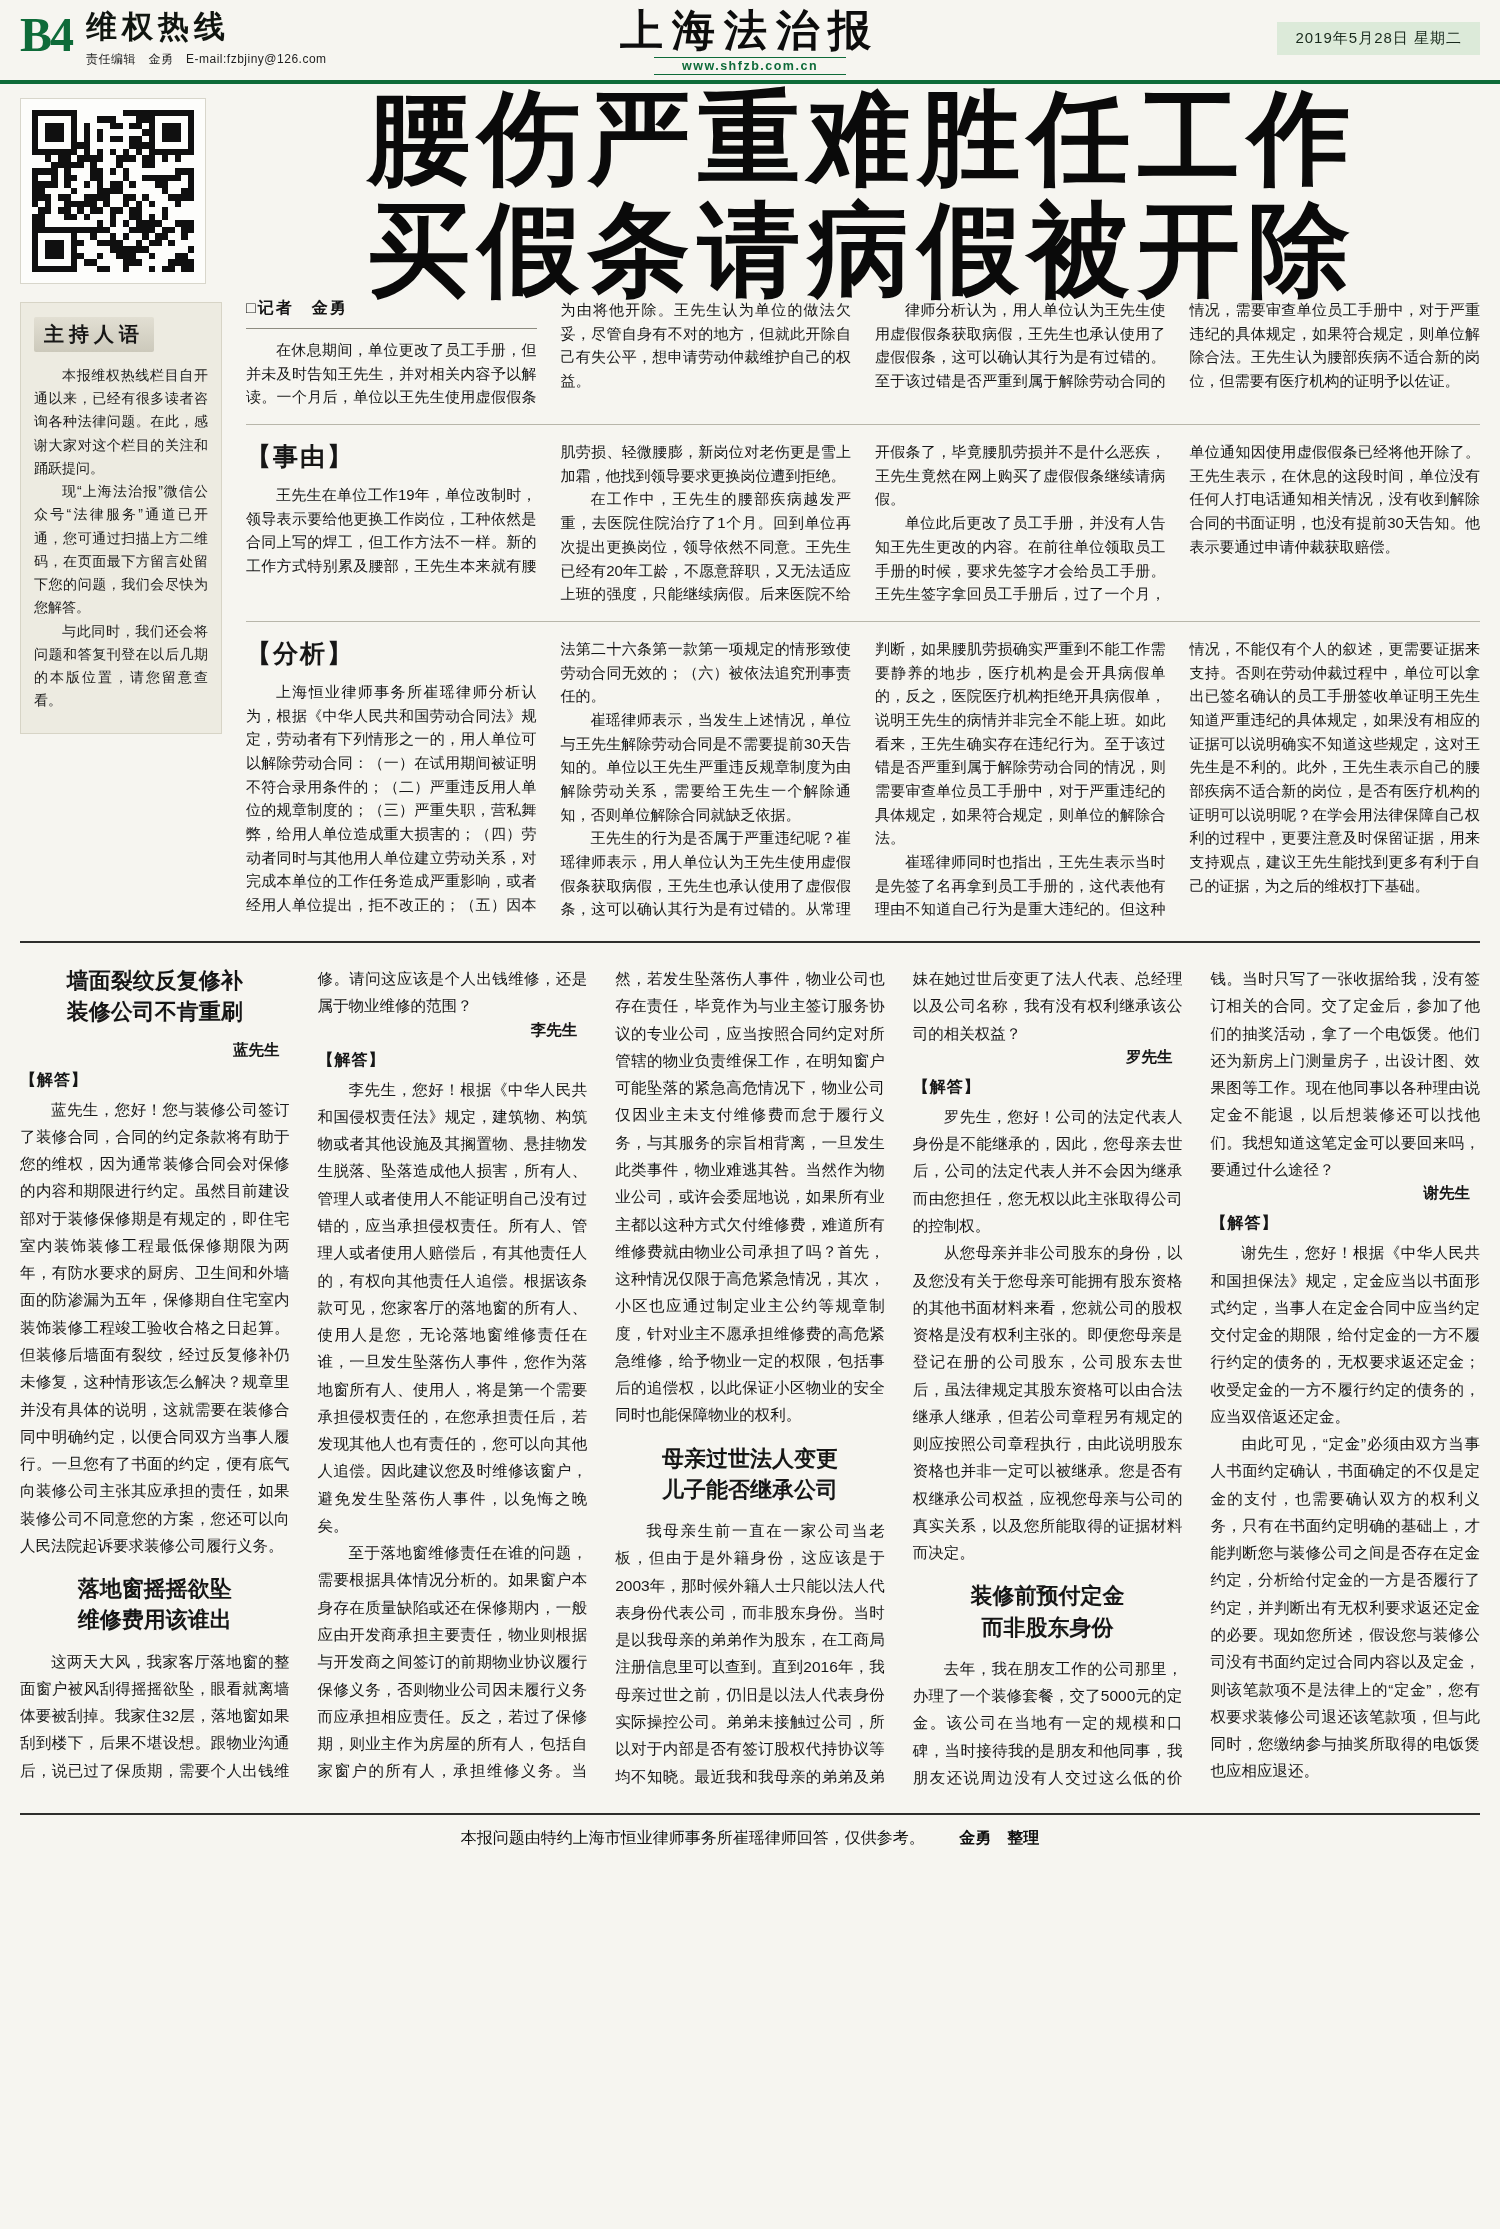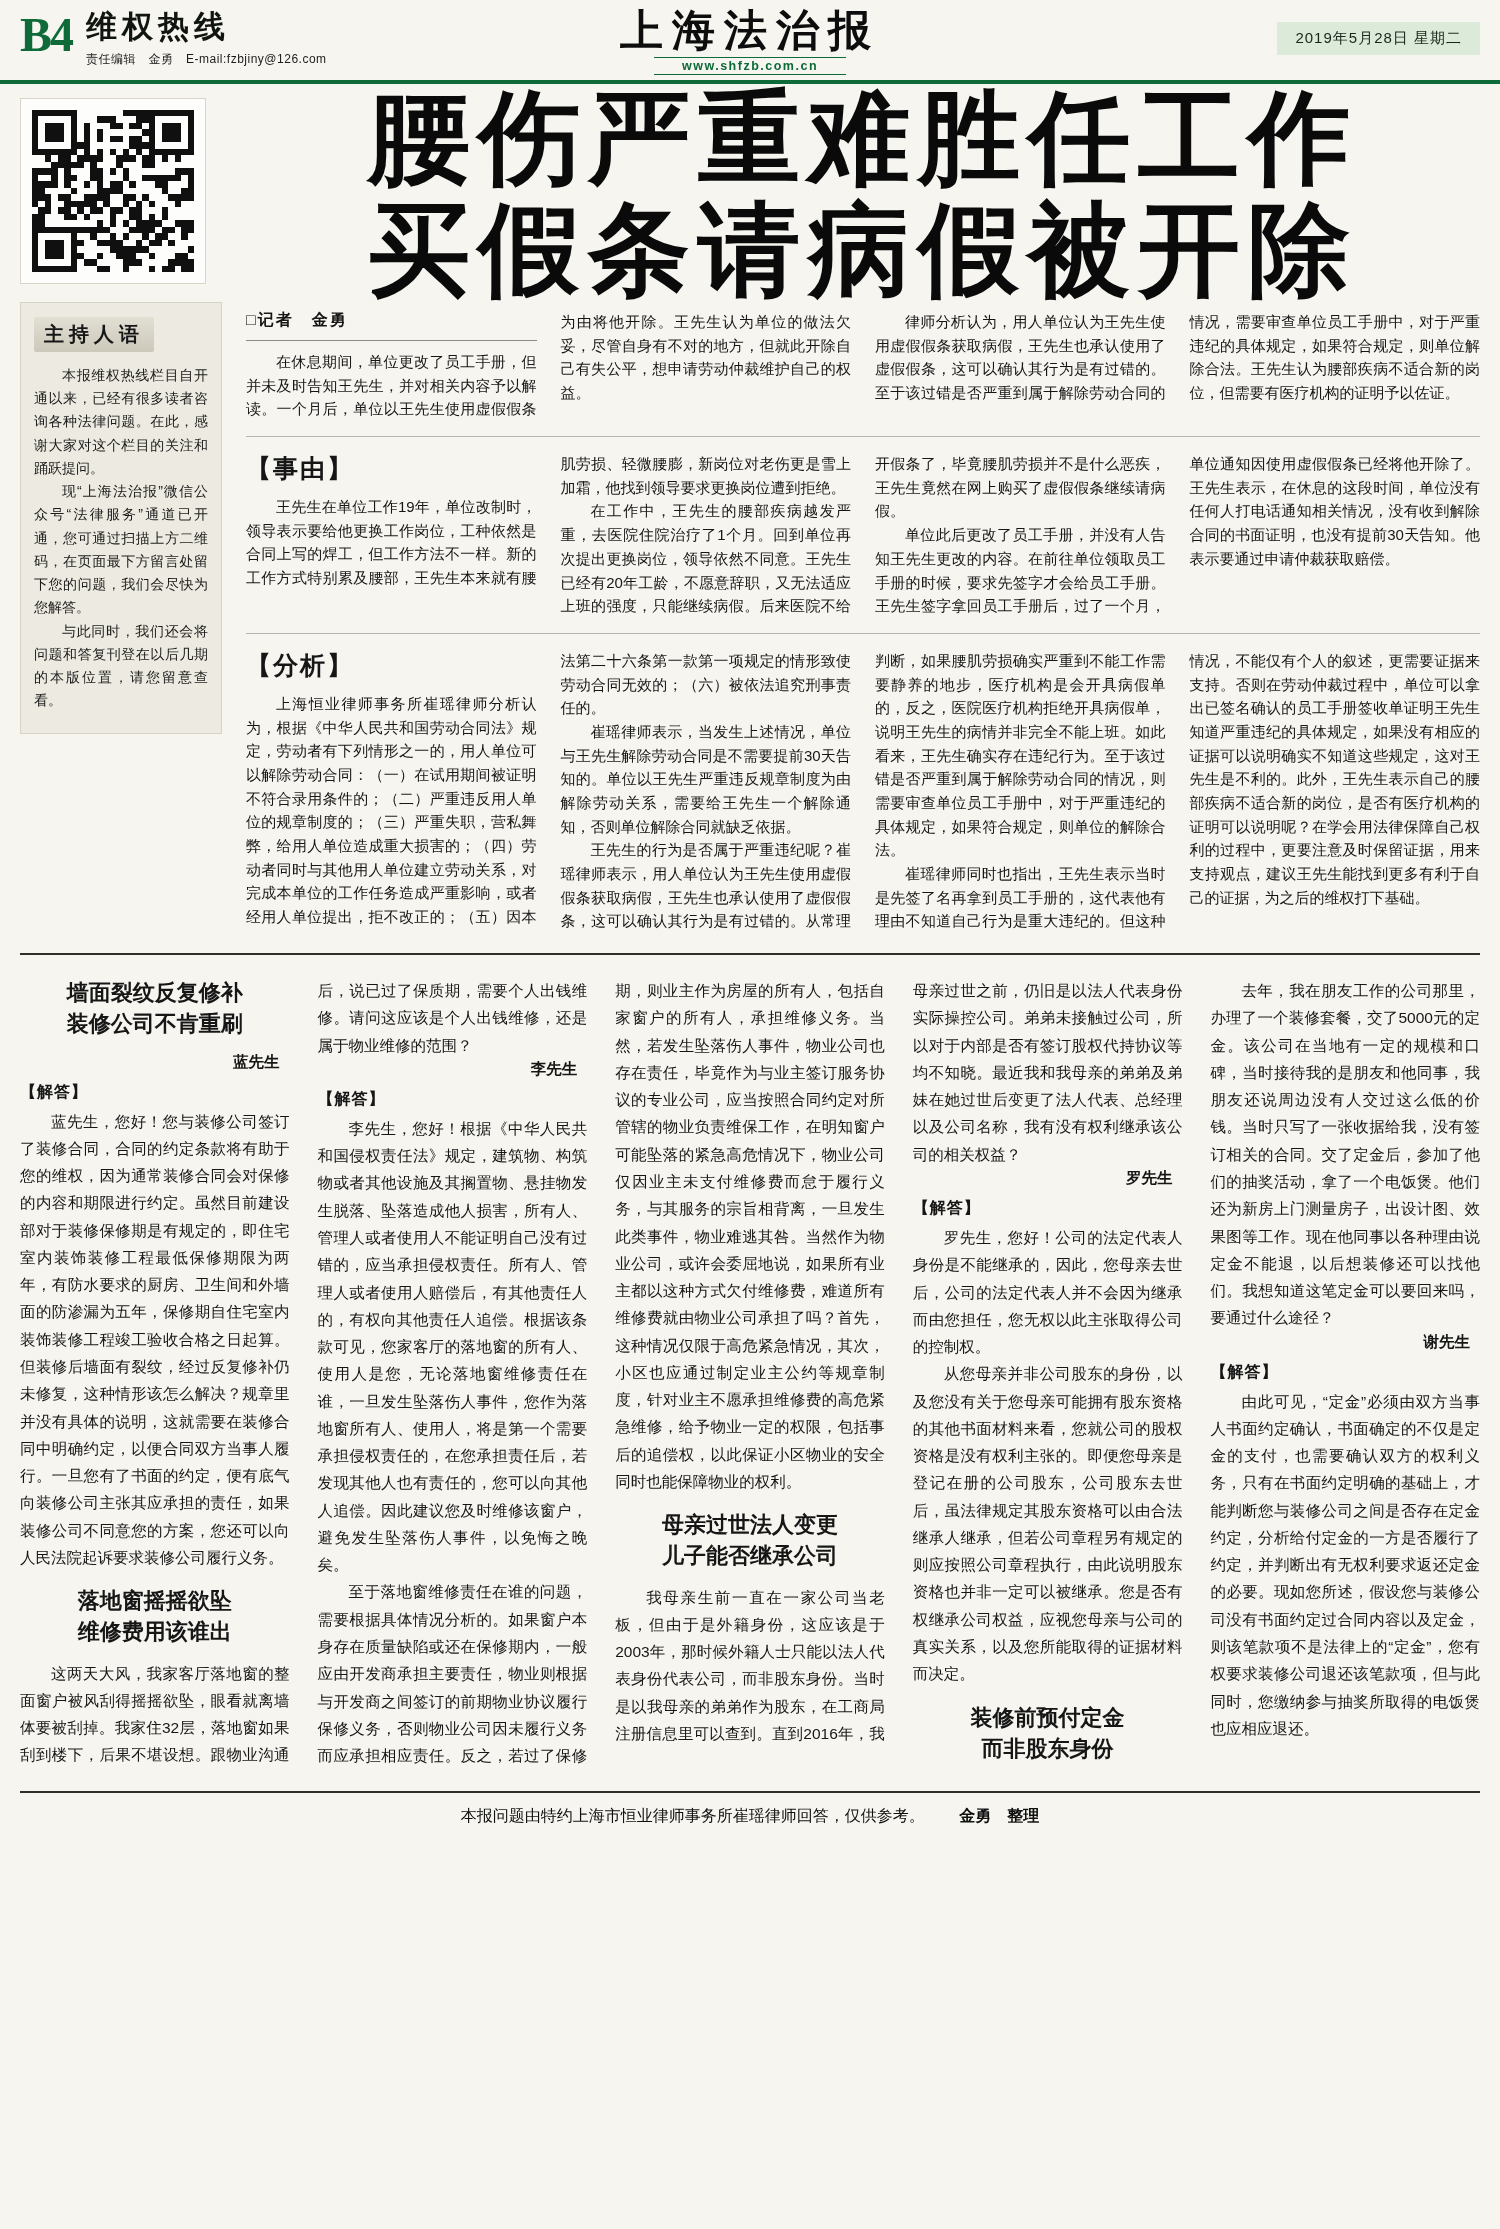--- a/index.html
+++ b/index.html
@@ -31,21 +31,21 @@
   .qr-wrap{width:186px;height:186px;background:#fdfdfb;padding:11px;border:1px solid #d8d6cb}
   .qr{width:100%;height:100%;display:grid;grid-template-rows:repeat(25,1fr);grid-template-columns:repeat(25,1fr)}
   .qr div{background:#101010}
   .host-box{background:#edebe1;border:1px solid #d7d4c6;padding:14px 13px 20px}
   .host-title{display:inline-block;font-size:20px;font-weight:900;letter-spacing:5px;margin-bottom:12px;padding:4px 10px;background:linear-gradient(#e2dfd3,#ccc9bb);border-radius:2px}
   .host-body p{font-size:14px;line-height:1.66;text-indent:2em;text-align:justify;color:#1b1b1b}
 
   .headline{height:192px;display:flex;flex-direction:column;justify-content:center;gap:10px;text-align:center;font-weight:900;font-size:102px;line-height:1.0;letter-spacing:8px;color:var(--headline-black,#0a0a0a)}
 
   
-  .article{margin-top:20px}
+  .article{margin-top:8px}
   .cols4{column-count:4;column-gap:24px}
   .article p{font-size:15px;line-height:1.58;text-indent:2em;text-align:justify}
   .byline{font-size:16px;font-weight:700;padding-bottom:9px;margin-bottom:9px;border-bottom:1px solid #8d8b80;letter-spacing:2px}
   .article-section{border-top:1px solid #b8b6aa;margin-top:15px;padding-top:15px}
   .sec-heading{font-size:25px;font-weight:900;letter-spacing:2px;margin-bottom:10px}
 
   
   .qa-section{border-top:2px solid #2e2e2c;margin-top:20px;padding-top:22px;column-count:5;column-gap:28px}
   .qa-title{font-size:22px;font-weight:900;text-align:center;line-height:1.42;margin:14px 0 12px;break-inside:avoid}
   .qa-article:first-child .qa-title{margin-top:0}
@@ -509,20 +509,21 @@
     <h2 class="qa-title">
       <span>装修前预付定金</span><br>
       <span>而非股东身份</span>
     </h2>
     <div class="qa-q">
         <p>去年，我在朋友工作的公司那里，办理了一个装修套餐，交了5000元的定金。该公司在当地有一定的规模和口碑，当时接待我的是朋友和他同事，我朋友还说周边没有人交过这么低的价钱。当时只写了一张收据给我，没有签订相关的合同。交了定金后，参加了他们的抽奖活动，拿了一个电饭煲。他们还为新房上门测量房子，出设计图、效果图等工作。现在他同事以各种理由说定金不能退，以后想装修还可以找他们。我想知道这笔定金可以要回来吗，要通过什么途径？</p>
       </div>
     <div class="asker">谢先生</div>
     <div class="qa-label">【解答】</div>
     <div class="qa-a">
+        <p>谢先生，您好！根据《中华人民共和国担保法》规定，定金应当以书面形式约定，当事人在定金合同中应当约定交付定金的期限，给付定金的一方不履行约定的债务的，无权要求返还定金；收受定金的一方不履行约定的债务的，应当双倍返还定金。</p>
         <p>由此可见，“定金”必须由双方当事人书面约定确认，书面确定的不仅是定金的支付，也需要确认双方的权利义务，只有在书面约定明确的基础上，才能判断您与装修公司之间是否存在定金约定，分析给付定金的一方是否履行了约定，并判断出有无权利要求返还定金的必要。现如您所述，假设您与装修公司没有书面约定过合同内容以及定金，则该笔款项不是法律上的“定金”，您有权要求装修公司退还该笔款项，但与此同时，您缴纳参与抽奖所取得的电饭煲也应相应退还。</p>
       </div>
   </article>
 
 </section>
 
 <footer class="page-footer">
   <span>本报问题由特约上海市恒业律师事务所崔瑶律师回答，仅供参考。</span>
   <span class="credit">金勇　整理</span>
 </footer>

